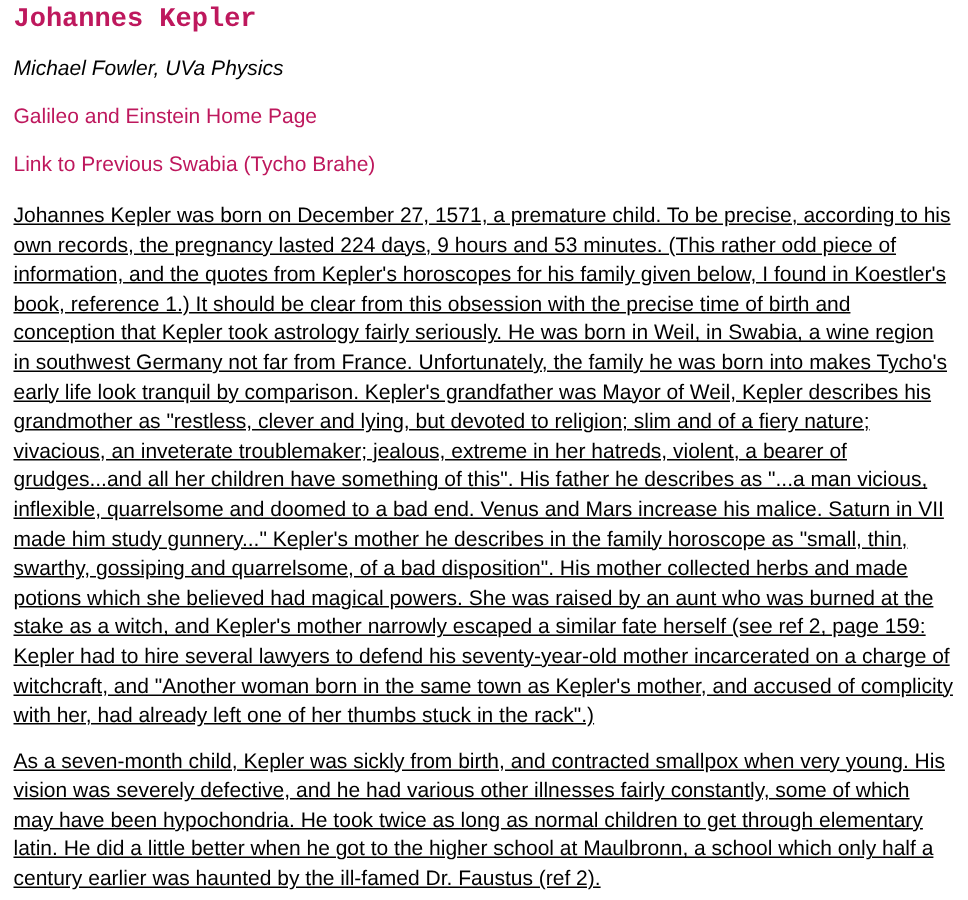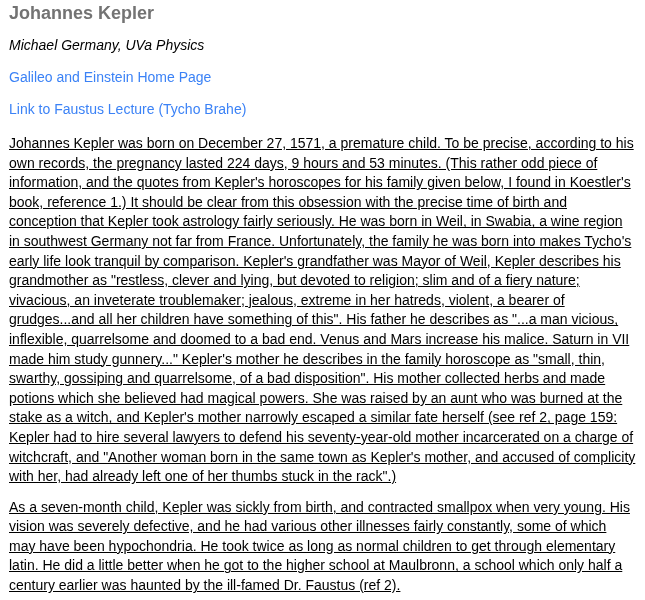--- a/index.html
+++ b/index.html
@@ -14,54 +14,54 @@
       font-family: "Liberation Sans", sans-serif;
       font-size: 14px;
       color: #000000;
       line-height: 19.6px;
     }
     .page {
       padding: 0 9px;
       width: 627px;
     }
     h1 {
-      font-family: Liberation Sans, sans-serif;
+      font-family: Liberation Mono, monospace;
       font-size: 18px;
       font-weight: bold;
-      color: #737373;
+      color: #be185d;
       margin: 0;
       padding-top: 2px;
       line-height: 22px;
       height: 30px;
     }
     .author {
       font-style: italic;
       margin: 4px 0 0 0;
       height: 28px;
     }
     .nav-link {
       display: block;
-      color: #3b82f6;
+      color: #be185d;
       text-decoration: none;
       margin: 4px 0 0 0;
       height: 28px;
     }
     p.body {
       margin: 0 0 11px 0;
       text-decoration: underline;
     }
     .first-para {
       margin-top: 6px !important;
     }
   </style>
 </head>
 <body>
 
 <div class="page">
   <h1>Johannes Kepler</h1>
-  <div class="author">Michael Germany, UVa Physics</div>
+  <div class="author">Michael Fowler, UVa Physics</div>
   <a href="#" class="nav-link">Galileo and Einstein Home Page</a>
-  <a href="#" class="nav-link">Link to Faustus Lecture (Tycho Brahe)</a>
+  <a href="#" class="nav-link">Link to Previous Swabia (Tycho Brahe)</a>
 
   <p class="body first-para">Johannes Kepler was born on December 27, 1571, a premature child. To be precise, according to his own records, the pregnancy lasted 224 days, 9 hours and 53 minutes. (This rather odd piece of information, and the quotes from Kepler's horoscopes for his family given below, I found in Koestler's book, reference 1.) It should be clear from this obsession with the precise time of birth and conception that Kepler took astrology fairly seriously. He was born in Weil, in Swabia, a wine region in southwest Germany not far from France. Unfortunately, the family he was born into makes Tycho's early life look tranquil by comparison. Kepler's grandfather was Mayor of Weil, Kepler describes his grandmother as "restless, clever and lying, but devoted to religion; slim and of a fiery nature; vivacious, an inveterate troublemaker; jealous, extreme in her hatreds, violent, a bearer of grudges...and all her children have something of this". His father he describes as "...a man vicious, inflexible, quarrelsome and doomed to a bad end. Venus and Mars increase his malice. Saturn in VII made him study gunnery..." Kepler's mother he describes in the family horoscope as "small, thin, swarthy, gossiping and quarrelsome, of a bad disposition". His mother collected herbs and made potions which she believed had magical powers. She was raised by an aunt who was burned at the stake as a witch, and Kepler's mother narrowly escaped a similar fate herself (see ref 2, page 159: Kepler had to hire several lawyers to defend his seventy-year-old mother incarcerated on a charge of witchcraft, and "Another woman born in the same town as Kepler's mother, and accused of complicity with her, had already left one of her thumbs stuck in the rack".)</p>
   <p class="body">As a seven-month child, Kepler was sickly from birth, and contracted smallpox when very young. His vision was severely defective, and he had various other illnesses fairly constantly, some of which may have been hypochondria. He took twice as long as normal children to get through elementary latin. He did a little better when he got to the higher school at Maulbronn, a school which only half a century earlier was haunted by the ill-famed Dr. Faustus (ref 2).</p>
 
 </div>
 
 </body></html>

